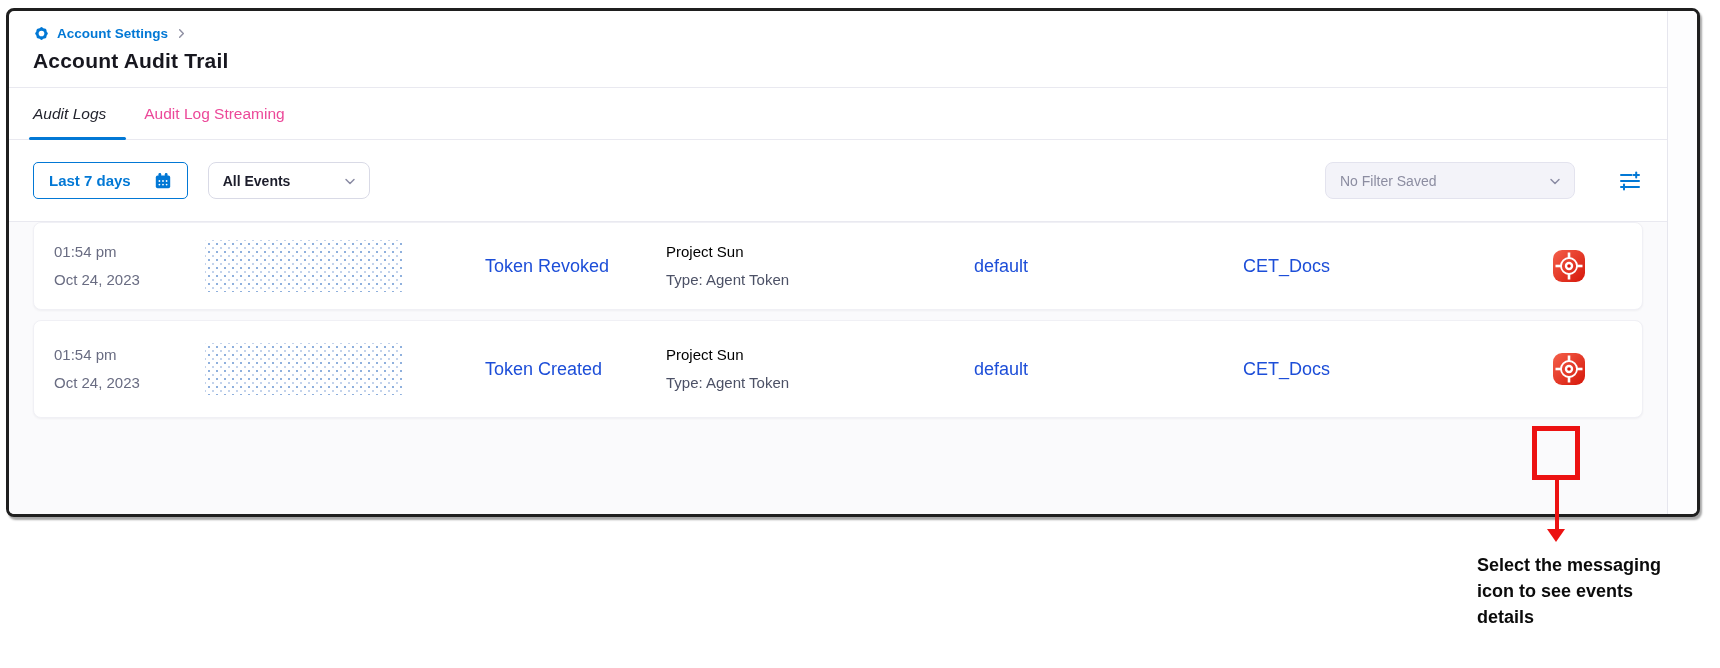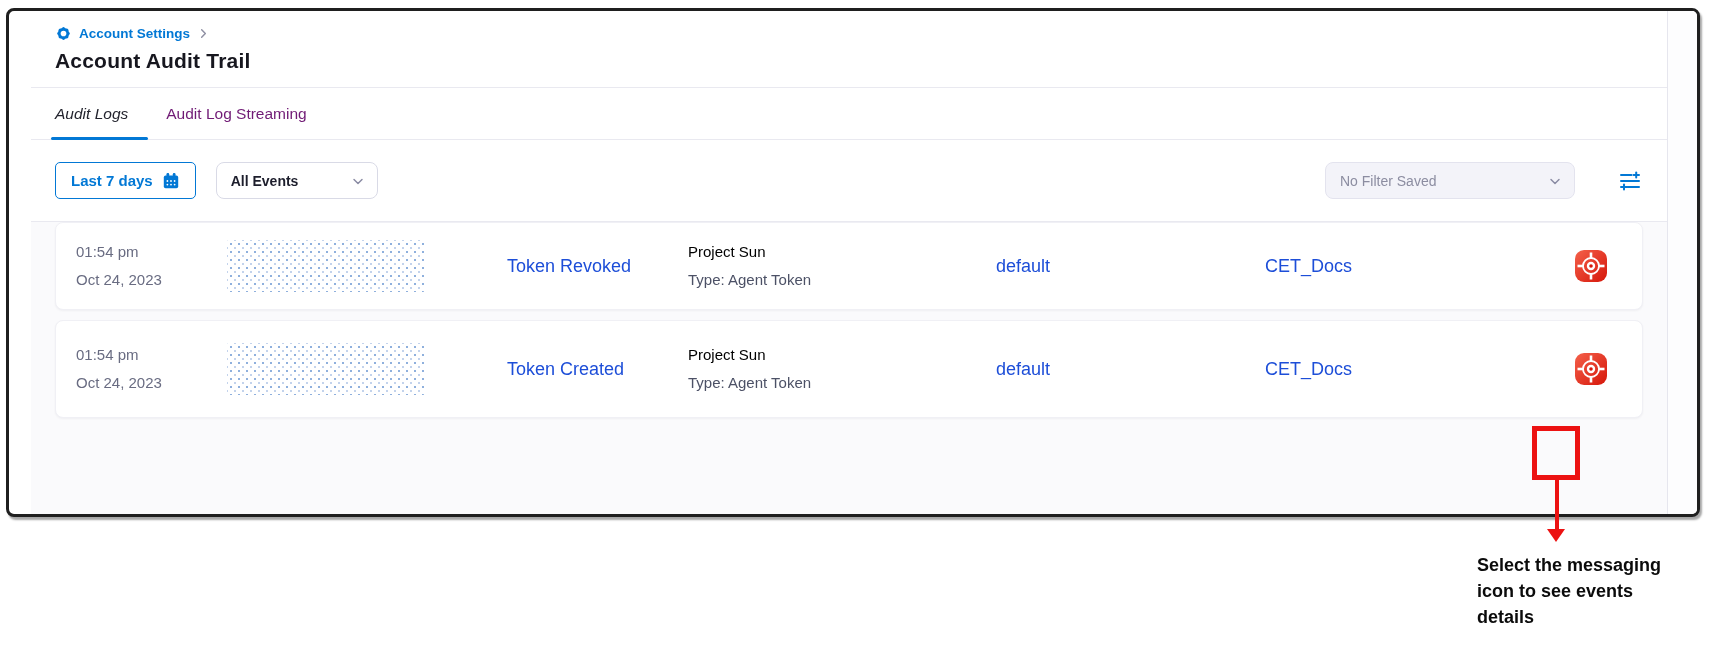--- a/index.html
+++ b/index.html
@@ -2,40 +2,40 @@
 <html><head>
 <meta charset="utf-8">
 <style>
   * { margin:0; padding:0; box-sizing:border-box; }
   html,body { width:1720px; height:668px; background:#ffffff; font-family:"Liberation Sans", sans-serif; }
   .canvas { position:relative; width:1720px; height:668px; background:#fff; overflow:hidden; }
 
   
   .window { position:absolute; left:6px; top:8px; width:1694px; height:509px;
     border:3px solid #1f1f1f; border-radius:8px; background:#fff;
-    box-shadow:2px 3px 2px rgba(0,0,0,.35); display:flex; overflow:hidden;padding-left:22px; }
+    box-shadow:2px 3px 2px rgba(0,0,0,.35); display:flex; overflow:hidden; }
   .content { flex:1; display:flex; flex-direction:column; min-width:0; }
   .gutter { width:30px; border-left:1px solid #e6e6ee; background:#fdfdfe; }
 
   
   .page-header { height:77px; padding:14px 0 0 24px; border-bottom:1px solid #e9e9f0; }
   .breadcrumb { display:flex; align-items:center; gap:7px; color:#0278d5; font-size:13.5px; font-weight:600; width:max-content; cursor:pointer; }
   .crumb-chev { display:flex; align-items:center; margin-left:1px; }
   .page-title { margin-top:7px; font-size:21px; font-weight:700; color:#17171f; letter-spacing:.2px; }
 
   
   .tabs { height:52px; border-bottom:1px solid #e9e9f0; display:flex; align-items:stretch; padding-left:24px; gap:38px; }
-  .tab { display:flex; align-items:center; font-size:15.5px; color:#701a75; position:relative; cursor:pointer; }
+  .tab { display:flex; align-items:center; font-size:15.5px; color:#ec4899; position:relative; cursor:pointer; }
   .tab.active { color:#23242e;font-style:italic; }
   .tab.active::after { content:""; position:absolute; left:-4px; right:-20px; bottom:-1px; height:3px; background:#0278d5; border-radius:2px; }
 
   
   .filterbar { height:82px; border-bottom:1px solid #e9e9f0; display:flex; align-items:center; padding:0 24px; }
   .date-btn { height:37px; padding:0 15px; border:1.5px solid #0278d5; border-radius:5px; background:#fff;
-    color:#0278d5; font-size:15px; font-weight:600; display:flex; align-items:center; gap:9px; cursor:pointer; }
+    color:#0278d5; font-size:15px; font-weight:600; display:flex; align-items:center; gap:23px; cursor:pointer; }
   .select { height:37px; border:1px solid #d9dae6; border-radius:8px; background:#fff;
     display:flex; align-items:center; justify-content:space-between; padding:0 11px 0 14px; cursor:pointer;text-align:center; }
   .select--events { width:162px; margin-left:20px; font-size:14px; font-weight:600; color:#1d1e2c; }
   .select--saved { width:250px; background:#f3f3f9; border-color:#e3e3ee; font-size:14px; font-weight:500; color:#8c8da1; }
   .spacer { flex:1; }
   .filter-icon-btn { margin-left:42px; width:26px; height:26px; display:flex; align-items:center; justify-content:center; cursor:pointer; }
 
   
   .table-area { flex:1; background:#fafafc; overflow:hidden; }
   .grid-cols { display:grid; grid-template-columns:123px 252px 153px 280px 241px 269px 120px 1fr; }

